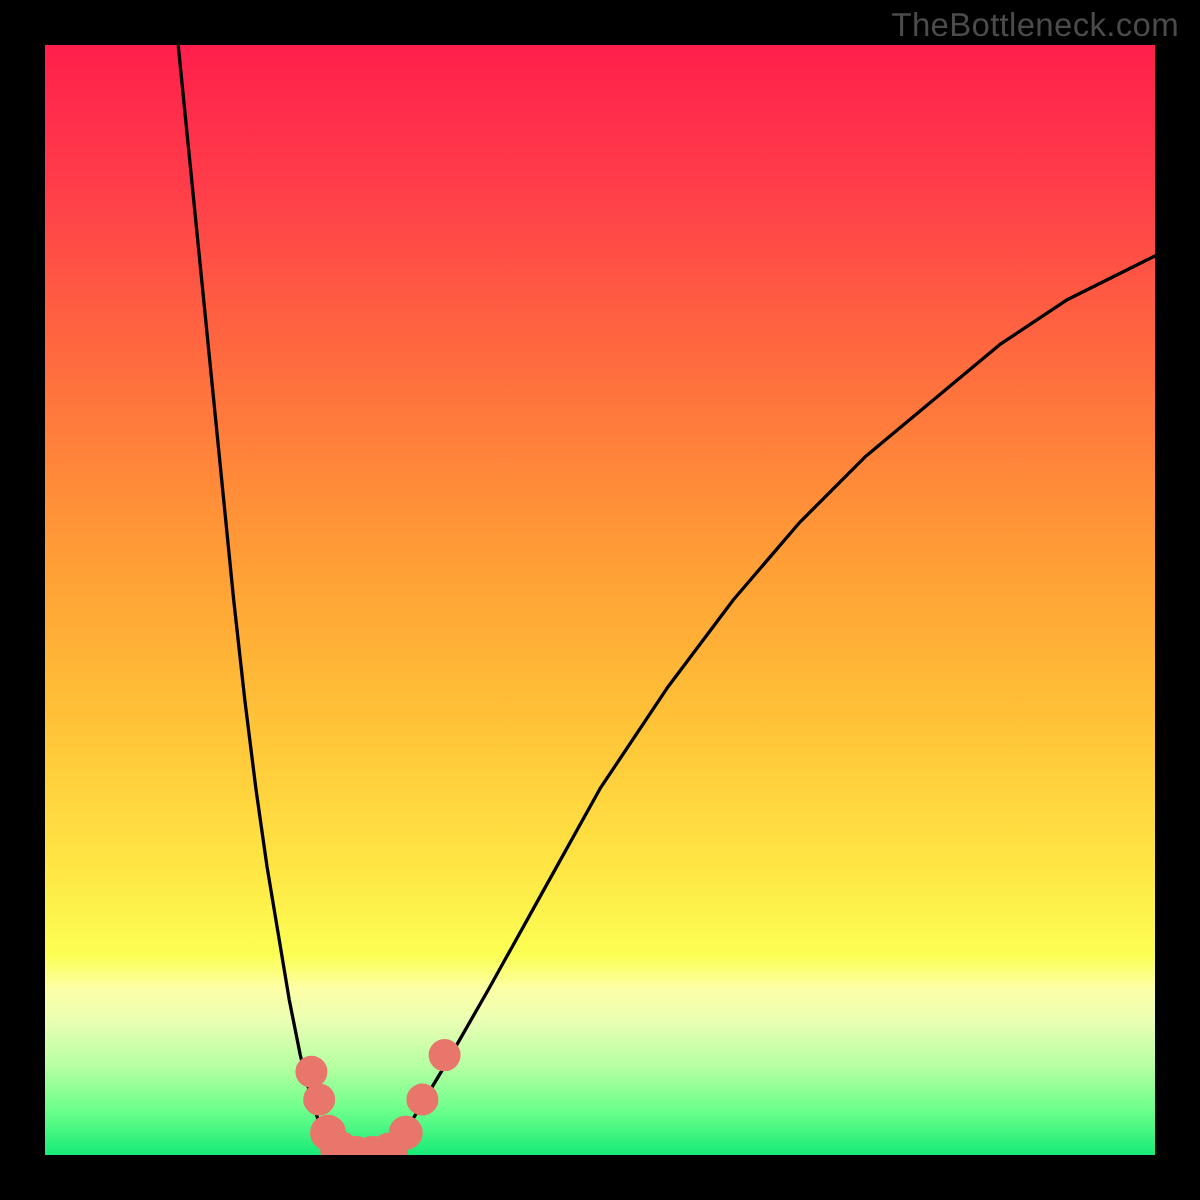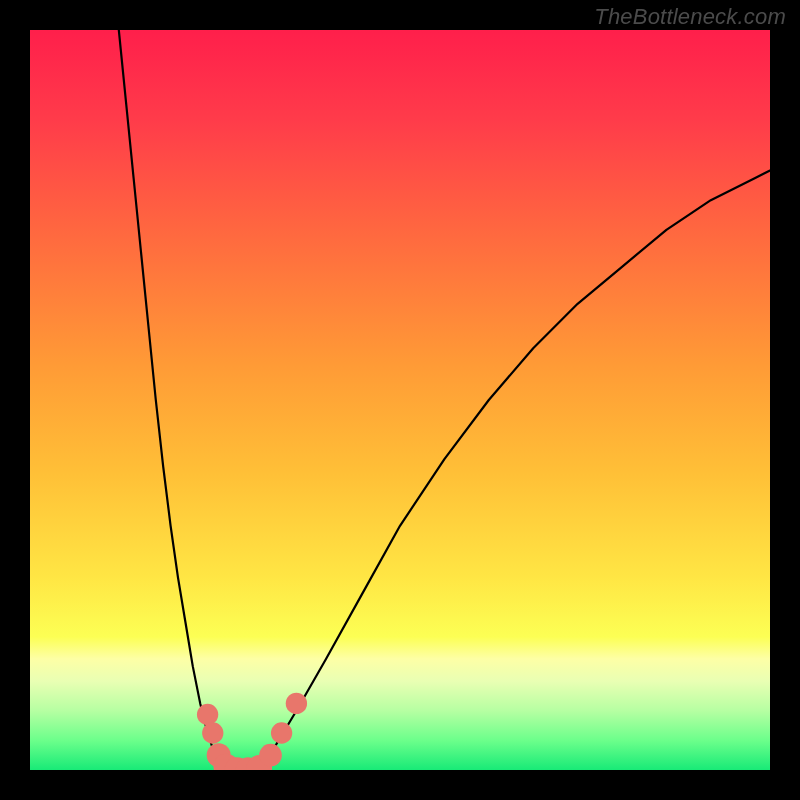--- a/index.html
+++ b/index.html
@@ -33,21 +33,20 @@
   }
   .watermark {
     position: absolute;
     top: 4px;
     right: 14px;
     font-family: Arial, Helvetica, sans-serif;
     font-size: 22px;
     color: #4b4b4b;
     letter-spacing: 0.2px;
     user-select: none;
-    font-style: italic;
   }
 </style>
 </head>
 <body>
 <div class="frame">
 
   <div class="watermark">TheBottleneck.com</div>
 
   <div class="plot">
     <svg viewBox="0 0 740 740">

